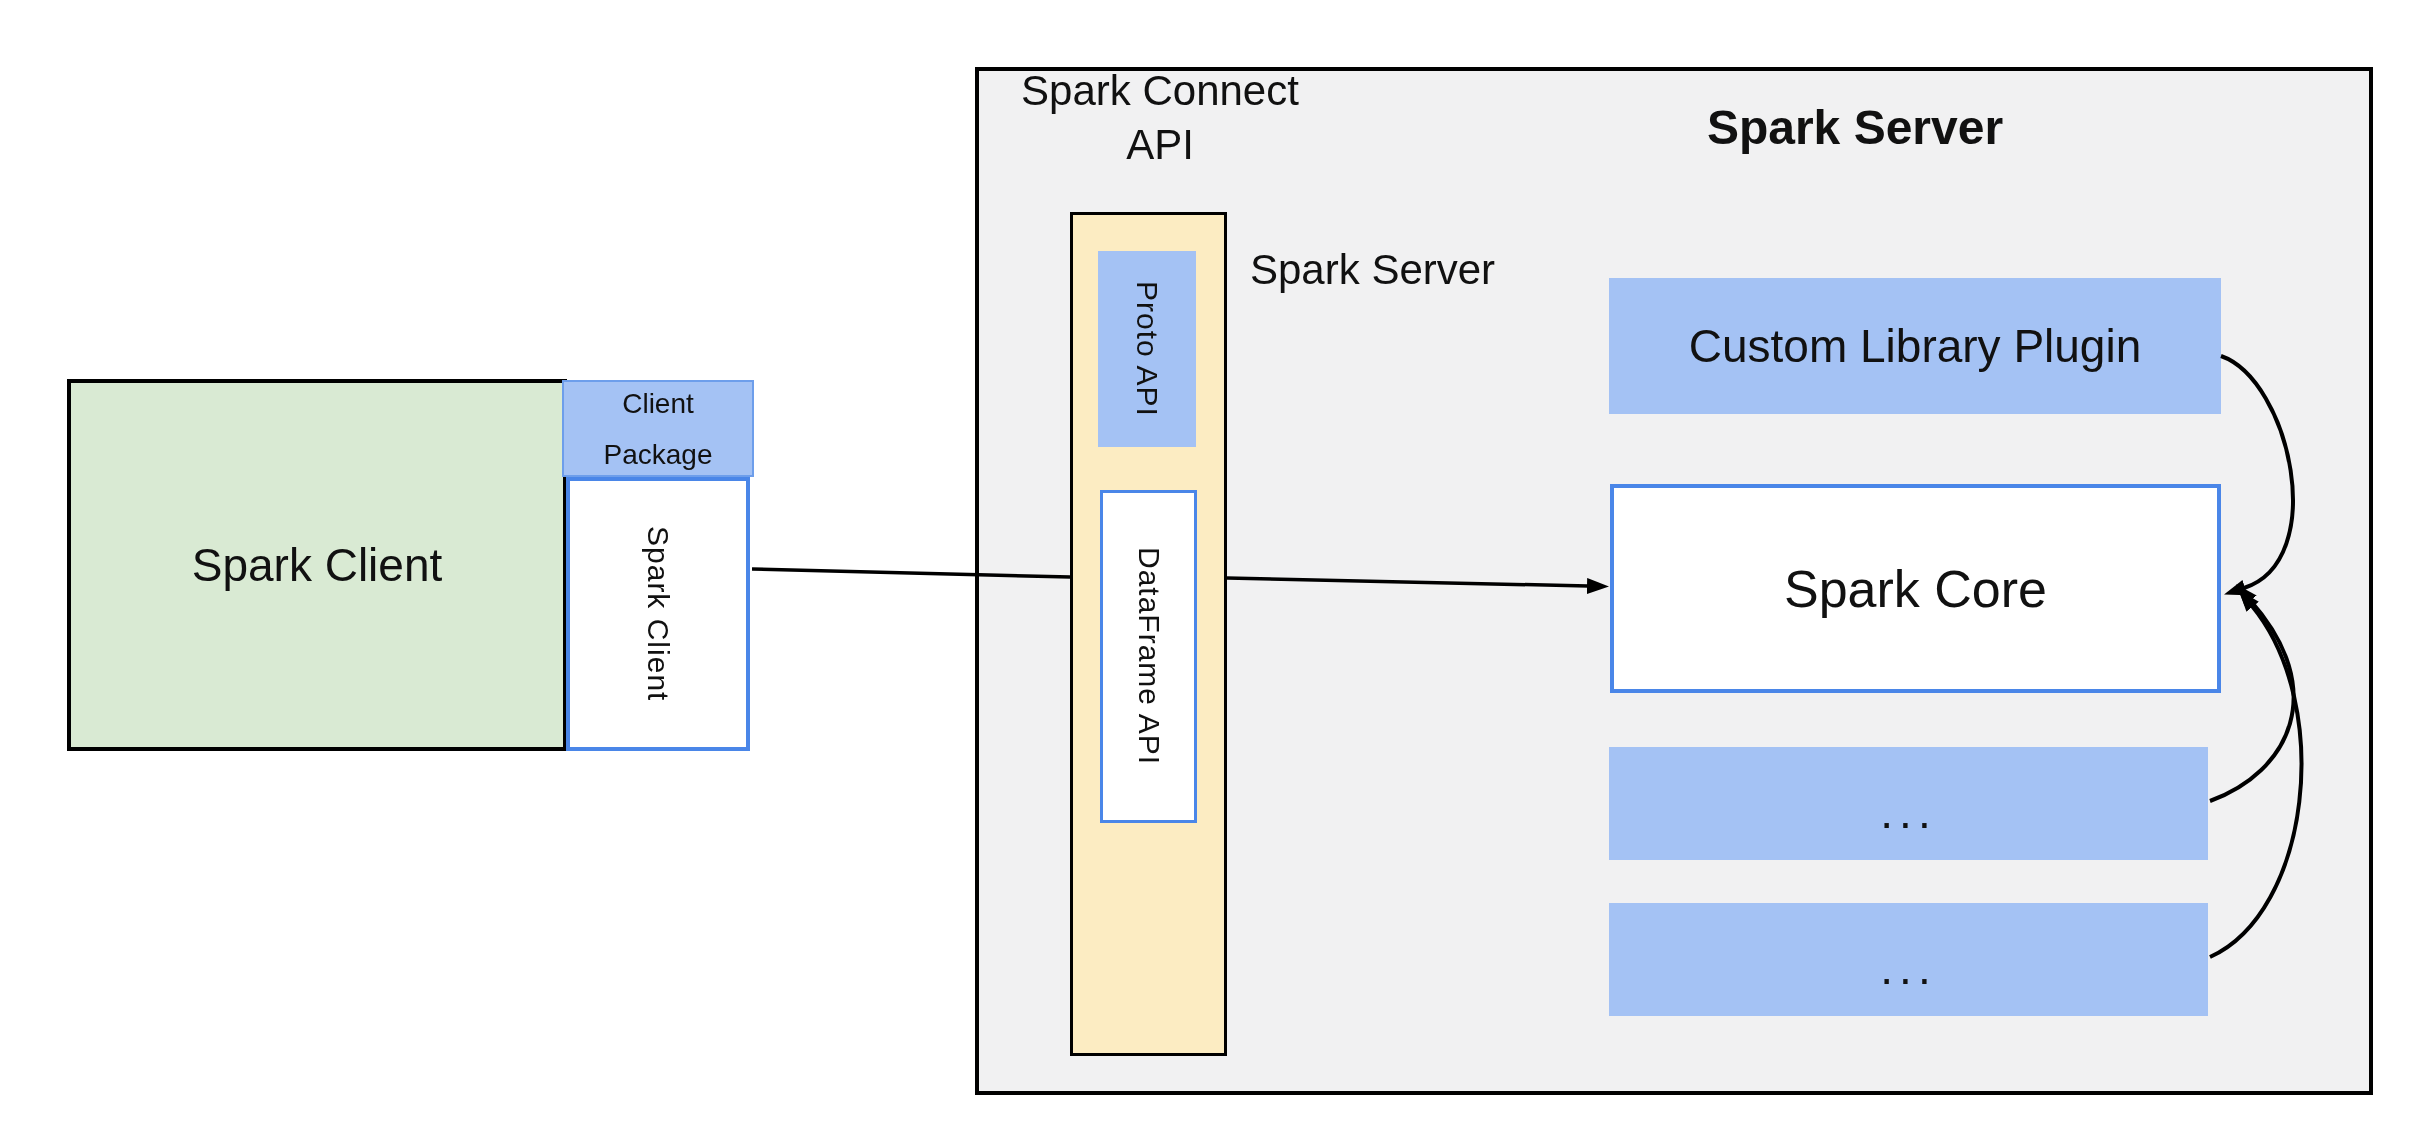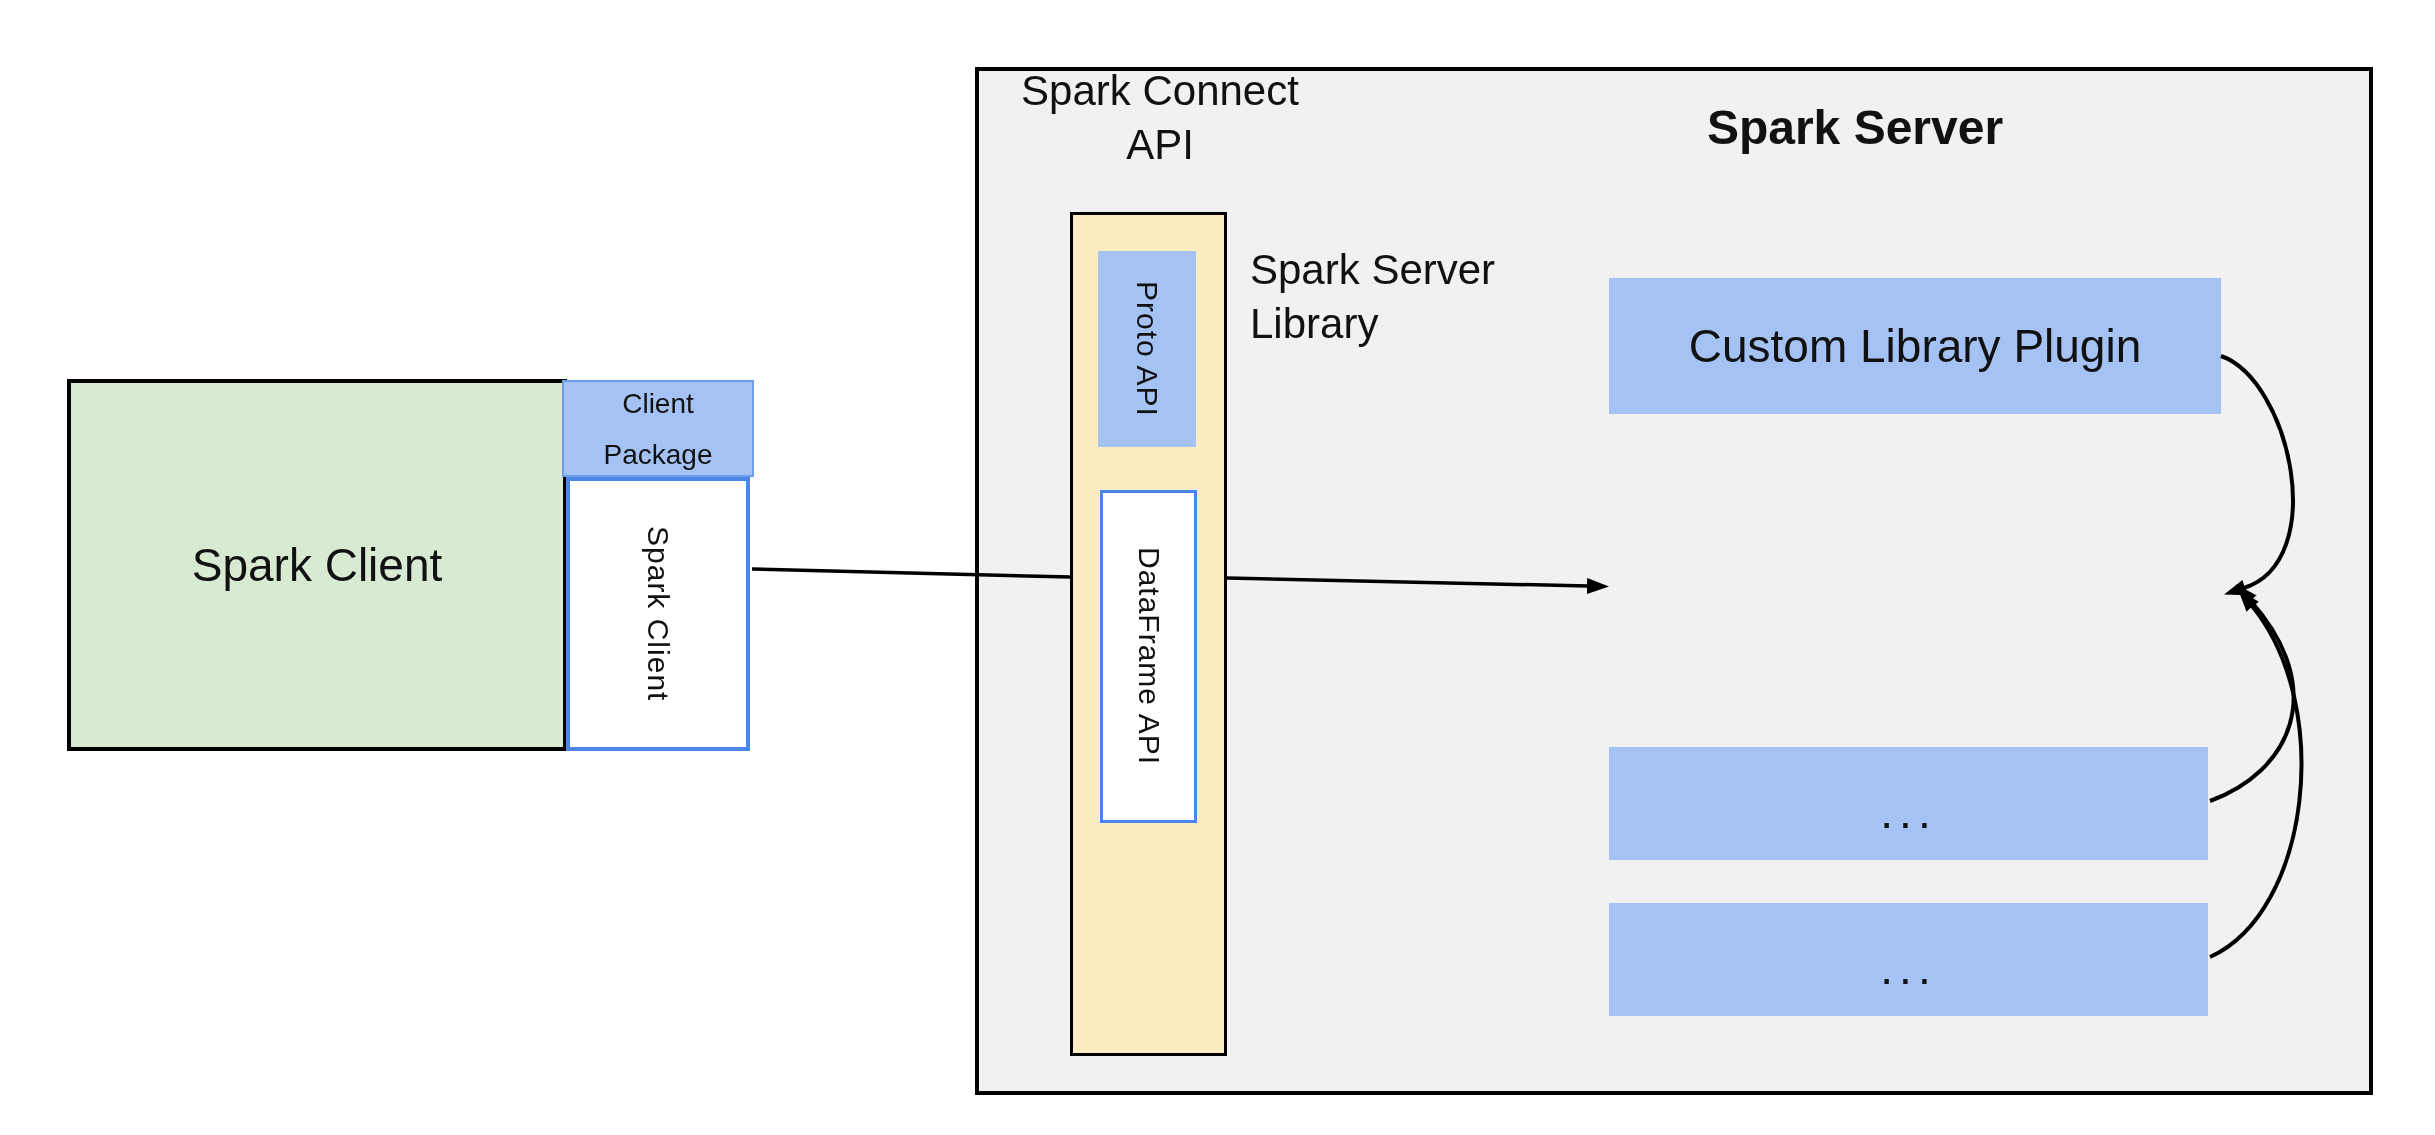--- a/index.html
+++ b/index.html
@@ -75,25 +75,25 @@
   <div class="abs box proto-box">
     <div class="vtext">Proto API</div>
   </div>
 
   <div class="abs box dataframe-box">
     <div class="vtext">DataFrame API</div>
   </div>
 
   <div class="abs section-label library-label">
     <div>Spark Server</div>
-    <div>Library</div>
   </div>
 
   <div class="abs box plugin-box lbl-big">Custom Library Plugin</div>
 
+  <div class="abs box core-box">Spark Core</div>
 
   <div class="abs box dots-box dots-1">...</div>
 
   <div class="abs box dots-box dots-2">...</div>
 
   <svg class="abs wires" viewBox="0 0 2435 1135" xmlns="http://www.w3.org/2000/svg">
     <defs>
       <marker id="ah" markerUnits="userSpaceOnUse" markerWidth="24" markerHeight="18" refX="1" refY="8" orient="auto">
         <path d="M0,0 L22,8 L0,16 Z" fill="#000"></path>
       </marker>

